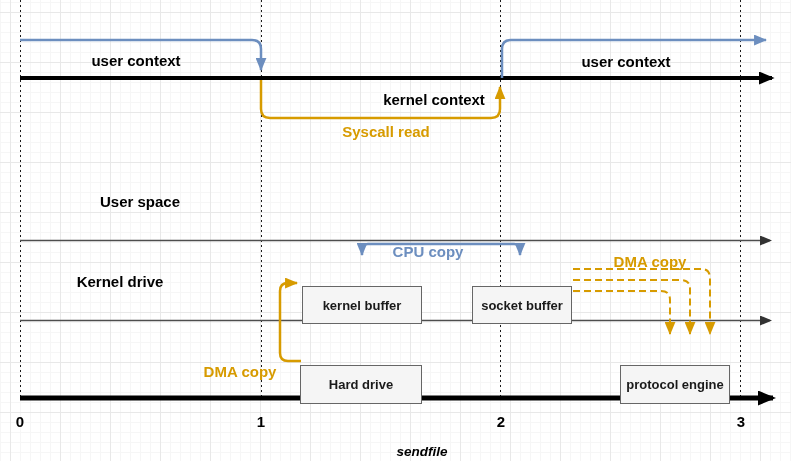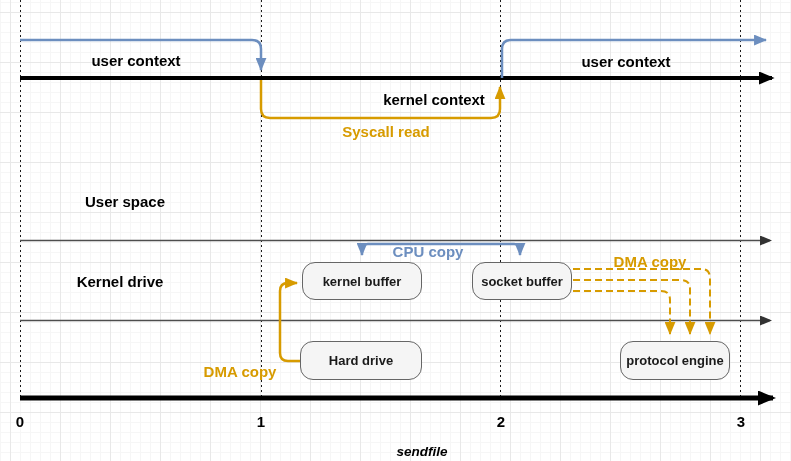--- a/index.html
+++ b/index.html
@@ -18,22 +18,22 @@
     background-size:50px 50px,50px 50px,10px 10px,10px 10px;
     background-position:10px 12px,10px 12px,0 2px,0 2px;
   }
   svg.wires{position:absolute;left:0;top:0;width:791px;height:461px;}
   .lbl{position:absolute;transform:translate(-50%,-50%);white-space:nowrap;font-size:15px;font-weight:bold;color:#000;}
   .lbl.orange{color:var(--orange);}
   .lbl.blue{color:var(--blue);}
   .lbl.italic{font-style:italic;font-size:13.5px;}
   .node{
     position:absolute;display:flex;align-items:center;justify-content:center;
-    background:var(--box-fill);border:1.5px solid var(--box-border);border-radius:13px;
-    font-size:13px;font-weight:bold;color:#1a1a1a;white-space:nowrap;padding:12px 2px;
+    background:var(--box-fill);border:1.5px solid var(--box-border);border-radius:0;
+    font-size:13px;font-weight:bold;color:#1a1a1a;white-space:nowrap;padding:12px 2px;margin-top:24px;
   }
   .stroke-blue{stroke:var(--blue);fill:none;stroke-width:2.5;}
   .stroke-orange{stroke:var(--orange);fill:none;stroke-width:2.5;}
   .stroke-orange-dash{stroke:var(--orange);fill:none;stroke-width:2;stroke-dasharray:7 4;}
   .vline{stroke:#1a1a1a;stroke-width:1;stroke-dasharray:2 3;fill:none;}
   .thick{stroke:var(--line);stroke-width:4;fill:none;}
   .axis{stroke:var(--line);stroke-width:5;fill:none;}
   .thin{stroke:#4d4d4d;stroke-width:1.3;fill:none;}
   .mk-blue{fill:var(--blue);} .mk-orange{fill:var(--orange);} .mk-black{fill:var(--line);} .mk-gray{fill:#333;}
 </style>
@@ -88,21 +88,21 @@
     <path class="stroke-orange-dash" d="M573,269 H701 Q710,269 710,278 V334" marker-end="url(#arrOrange)"></path>
     <path class="stroke-orange-dash" d="M573,280 H681 Q690,280 690,289 V334" marker-end="url(#arrOrange)"></path>
     <path class="stroke-orange-dash" d="M573,291 H661 Q670,291 670,300 V334" marker-end="url(#arrOrange)"></path>
   </svg>
 
   <div class="lbl" style="left:136px;top:60px;">user context</div>
   <div class="lbl" style="left:386px;top:99px;margin-left:48px;">kernel context</div>
   <div class="lbl orange" style="left:386px;top:131px;">Syscall read</div>
   <div class="lbl" style="left:626px;top:61px;">user context</div>
 
-  <div class="lbl" style="left:125px;top:201px;">User space</div>
+  <div class="lbl" style="left:140px;top:201px;">User space</div>
   <div class="lbl" style="left:120px;top:281px;">Kernel drive</div>
 
   <div class="lbl blue" style="left:428px;top:251px;">CPU copy</div>
   <div class="lbl orange" style="left:650px;top:261px;">DMA copy</div>
   <div class="lbl orange" style="left:240px;top:371px;">DMA copy</div>
 
   <div class="node" style="left:302px;top:262px;width:120px;height:38px;">kernel buffer</div>
   <div class="node" style="left:472px;top:262px;width:100px;height:38px;">socket buffer</div>
   <div class="node" style="left:300px;top:341px;width:122px;height:39px;">Hard drive</div>
   <div class="node" style="left:620px;top:341px;width:110px;height:39px;">protocol engine</div>

